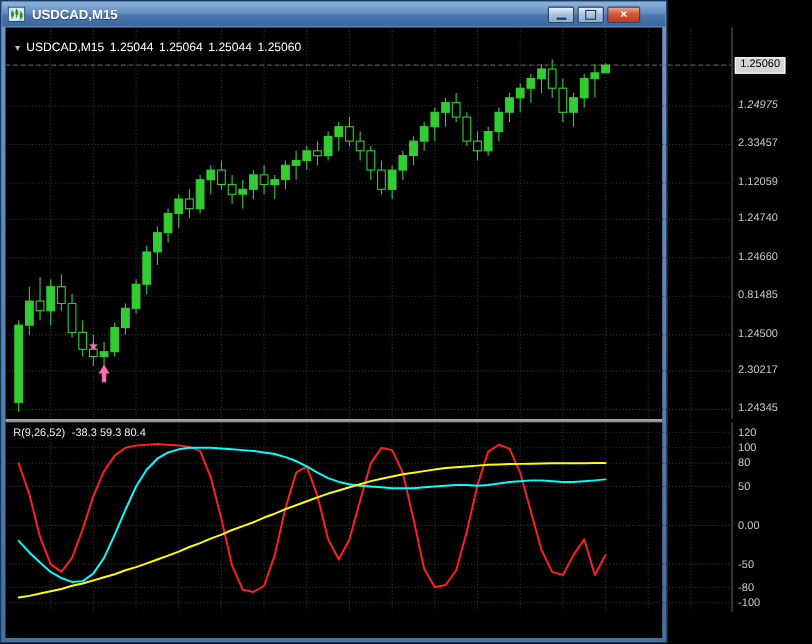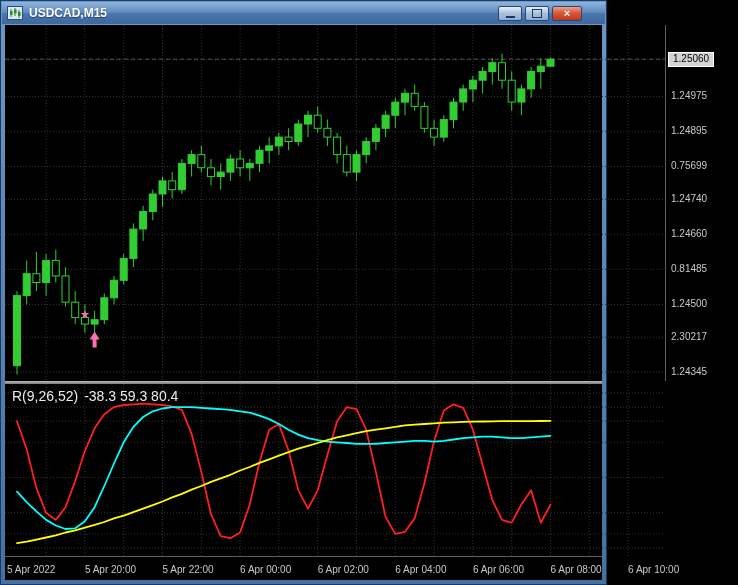--- a/index.html
+++ b/index.html
@@ -23,21 +23,21 @@
   .price-panel svg,.ind-panel svg{position:absolute;left:0;top:0;}
   .price-axis{position:absolute;left:660px;top:0;width:70px;height:356px;border-left:1px solid #5f5f5f;}
   .separator{position:absolute;left:0;top:356px;width:100%;height:3px;
     background:linear-gradient(#bdbdbd,#7a7a7a);cursor:row-resize;}
   .ind-panel{position:absolute;left:0;top:359px;width:660px;height:172px;}
   .ind-axis{position:absolute;left:660px;top:359px;width:70px;height:172px;border-left:1px solid #5f5f5f;}
   .time-axis{position:absolute;left:0;top:531px;width:100%;height:26px;border-top:1px solid #5f5f5f;}
   .ohlc{position:absolute;top:12px;left:7px;color:#fff;font-size:11px;white-space:nowrap;}
   .ohlc .collapse{color:#b9b9b9;font-size:8px;margin-right:4px;cursor:pointer;}
   .ohlc span{margin-right:5px;}
-  .ind-header{position:absolute;top:4px;left:7px;color:#eaeaea;font-size:14px;white-space:nowrap;}
+  .ind-header{position:absolute;top:4px;left:7px;color:#eaeaea;font-size:10px;white-space:nowrap;}
   .ind-header span{margin-right:6px;}
   .axis-label{position:absolute;left:5px;font-size:10px;color:#c8c8c8;height:13px;line-height:13px;white-space:nowrap;}
   .axis-label.current{left:2px;background:#d4d4d4;color:#000;border:1px solid #fff;
     padding:0 4px;height:13px;line-height:12px;}
   .time-label{position:absolute;top:7px;font-size:10px;color:#c8c8c8;white-space:nowrap;}
   .grid{stroke:#343434;stroke-dasharray:1 2;stroke-width:1;}
 </style>
 </head>
 <body>
 
@@ -207,27 +207,30 @@
           <rect x="512.9" y="63.9" width="7" height="13.1" fill="#32CD32" stroke="#32CD32" stroke-width="1"></rect>
           <line x1="526.1" y1="42.0" x2="526.1" y2="72.7" stroke="#32CD32" stroke-width="1"></line>
           <rect x="522.6" y="46.4" width="7" height="17.5" fill="#32CD32" stroke="#32CD32" stroke-width="1"></rect>
           <line x1="535.8" y1="33.3" x2="535.8" y2="63.9" stroke="#32CD32" stroke-width="1"></line>
           <rect x="532.3" y="41.2" width="7" height="5.3" fill="#32CD32" stroke="#32CD32" stroke-width="1"></rect>
           <line x1="545.5" y1="32.4" x2="545.5" y2="41.2" stroke="#32CD32" stroke-width="1"></line>
           <rect x="542.0" y="34.2" width="7" height="7.0" fill="#32CD32" stroke="#32CD32" stroke-width="1"></rect>
           <text x="79.9" y="293.4" fill="#FF6EB4" font-size="11" text-anchor="middle" font-family="DejaVu Sans">★</text>
           <polygon fill="#FF6EB4" points="89.6,306.5190651906484 84.6,314.5190651906484 87.6,314.5190651906484 87.6,322.5190651906484 91.6,322.5190651906484 91.6,314.5190651906484 94.6,314.5190651906484"></polygon>
         </svg>
+      <div class="ohlc">
+        <span class="collapse">▼</span><span>USDCAD,M15</span><span>1.25044</span><span>1.25064</span><span>1.25044</span><span>1.25060</span>
+      </div>
     </div>
 
     <div class="price-axis">
         <div class="axis-label current" style="top: 27.155px;">1.25060</div>
-        <div class="axis-label" style="top: 64.3752px;">1.24975</div>
-        <div class="axis-label" style="top: 99.4059px;">1.24895</div>
-        <div class="axis-label" style="top: 134.437px;">0.75699</div>
+        <div class="axis-label" style="top: 64.3752px; font-style: italic;">1.24975</div>
+        <div class="axis-label" style="top: 99.4059px;">2.33457</div>
+        <div class="axis-label" style="top: 134.437px;">1.12059</div>
         <div class="axis-label" style="top: 167.278px;">1.24740</div>
         <div class="axis-label" style="top: 202.309px;">1.24660</div>
         <div class="axis-label" style="top: 237.339px;">0.81485</div>
         <div class="axis-label" style="top: 272.37px;">1.24500</div>
         <div class="axis-label" style="top: 305.212px;">2.30217</div>
         <div class="axis-label" style="top: 340.242px;">1.24345</div>
       </div>
 
     <div class="separator"></div>
 
@@ -259,27 +262,26 @@
           <line class="grid" x1="0" y1="164.0" x2="660" y2="164.0"></line>
           <polyline points="12.0,37.2 21.7,65.4 31.4,104.1 41.1,128.8 50.8,135.9 60.5,123.2 70.2,97.1 79.9,66.8 89.6,44.3 99.3,30.2 109.0,23.1 118.7,21.0 128.4,20.3 138.1,19.6 147.8,20.3 157.5,21.0 167.2,22.4 176.9,25.9 186.6,49.9 196.3,87.9 206.0,130.2 215.7,152.1 225.4,154.2 235.1,148.5 244.8,120.4 254.5,78.1 264.2,45.7 273.9,40.0 283.6,66.8 293.3,106.3 303.0,124.6 312.7,106.3 322.4,71.0 332.1,37.2 341.8,23.1 351.5,25.2 361.2,45.7 370.9,87.9 380.6,133.0 390.3,149.9 400.0,147.8 409.7,134.4 419.4,99.2 429.1,56.9 438.8,26.6 448.5,20.3 458.2,23.8 467.9,45.7 477.6,80.9 487.3,116.1 497.0,135.9 506.7,138.7 516.4,120.4 526.1,106.3 535.8,138.7 545.5,120.6" fill="none" stroke="#FF1F1F" stroke-width="1.8" stroke-linejoin="round" stroke-linecap="round"></polyline>
           <polyline points="12.0,107.7 21.7,118.2 31.4,127.4 41.1,135.9 50.8,141.5 60.5,145.0 70.2,144.3 79.9,137.3 89.6,123.2 99.3,102.0 109.0,79.5 118.7,58.3 128.4,42.8 138.1,33.0 147.8,27.3 157.5,24.5 167.2,23.1 176.9,23.1 186.6,23.1 196.3,23.8 206.0,24.5 215.7,25.2 225.4,25.9 235.1,27.3 244.8,28.7 254.5,31.6 264.2,35.1 273.9,40.0 283.6,45.7 293.3,50.6 303.0,54.1 312.7,56.2 322.4,57.6 332.1,58.3 341.8,59.0 351.5,59.8 361.2,59.8 370.9,59.8 380.6,59.0 390.3,58.3 400.0,57.6 409.7,56.9 419.4,56.9 429.1,57.6 438.8,56.9 448.5,55.5 458.2,54.1 467.9,53.4 477.6,52.7 487.3,52.7 497.0,53.4 506.7,54.1 516.4,54.1 526.1,53.4 535.8,52.7 545.5,51.8" fill="none" stroke="#00FFFF" stroke-width="1.8" stroke-linejoin="round" stroke-linecap="round"></polyline>
           <polyline points="12.0,159.1 21.7,157.7 31.4,155.6 41.1,153.5 50.8,151.4 60.5,148.5 70.2,146.4 79.9,143.6 89.6,140.8 99.3,138.0 109.0,134.4 118.7,131.6 128.4,128.1 138.1,124.6 147.8,121.1 157.5,117.5 167.2,113.3 176.9,109.8 186.6,105.6 196.3,102.0 206.0,97.8 215.7,94.3 225.4,90.8 235.1,86.5 244.8,83.0 254.5,78.8 264.2,75.3 273.9,71.7 283.6,68.2 293.3,64.7 303.0,61.9 312.7,59.0 322.4,56.2 332.1,53.4 341.8,51.3 351.5,49.2 361.2,47.1 370.9,45.7 380.6,44.3 390.3,42.8 400.0,41.4 409.7,40.7 419.4,40.0 429.1,39.3 438.8,38.6 448.5,38.3 458.2,37.9 467.9,37.7 477.6,37.5 487.3,37.3 497.0,37.2 506.7,37.2 516.4,37.2 526.1,37.1 535.8,37.0 545.5,36.9" fill="none" stroke="#FFFF00" stroke-width="1.8" stroke-linejoin="round" stroke-linecap="round"></polyline>
         </svg>
       <div class="ind-header">
         <span>R(9,26,52)</span><span>-38.3 59.3 80.4</span>
       </div>
     </div>
 
-
-    <div class="time-axis">
-        <div class="time-label" style="left: 2px;">5 Apr 2022</div>
-        <div class="time-label" style="left: 79.9px;">5 Apr 20:00</div>
-        <div class="time-label" style="left: 157.5px;">5 Apr 22:00</div>
-        <div class="time-label" style="left: 235.1px;">6 Apr 00:00</div>
-        <div class="time-label" style="left: 312.7px;">6 Apr 02:00</div>
-        <div class="time-label" style="left: 390.3px;">6 Apr 04:00</div>
-        <div class="time-label" style="left: 467.9px;">6 Apr 06:00</div>
-        <div class="time-label" style="left: 545.5px;">6 Apr 08:00</div>
-        <div class="time-label" style="left: 623.1px;">6 Apr 10:00</div>
-      </div>
+    <div class="ind-axis">
+        <div class="axis-label" style="top: 3.01925px;">120</div>
+        <div class="axis-label" style="top: 17.1118px;">100</div>
+        <div class="axis-label" style="top: 31.2044px;">80</div>
+        <div class="axis-label" style="top: 52.3433px;">50</div>
+        <div class="axis-label" style="top: 87.5748px;">0.00</div>
+        <div class="axis-label" style="top: 122.806px;">-50</div>
+        <div class="axis-label" style="top: 143.945px;">-80</div>
+        <div class="axis-label" style="top: 158.038px;">-100</div>
+      </div>
+
 
   </div>
 </div>
 
 </body></html>

